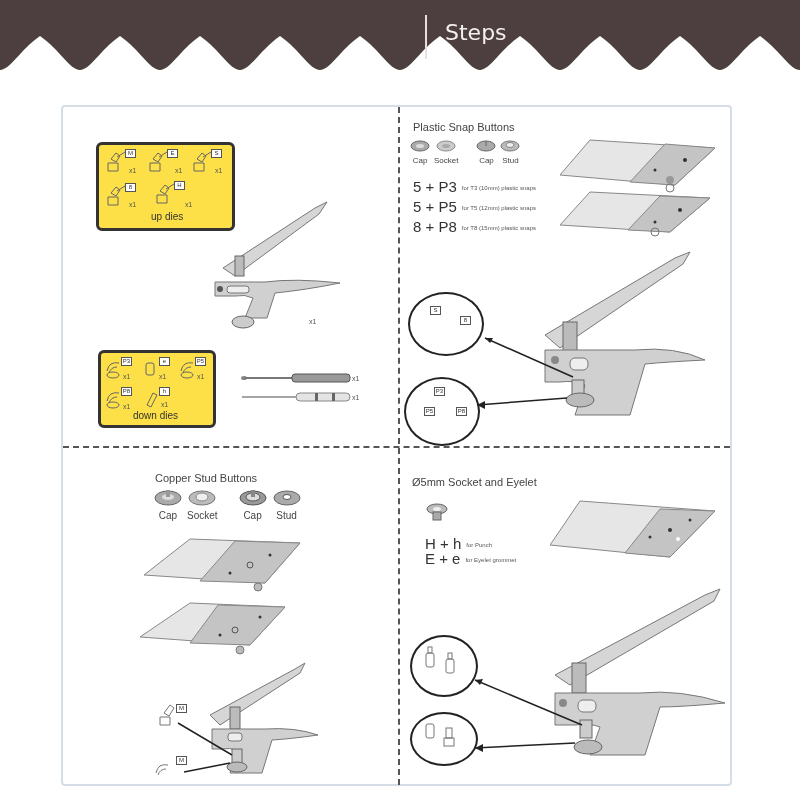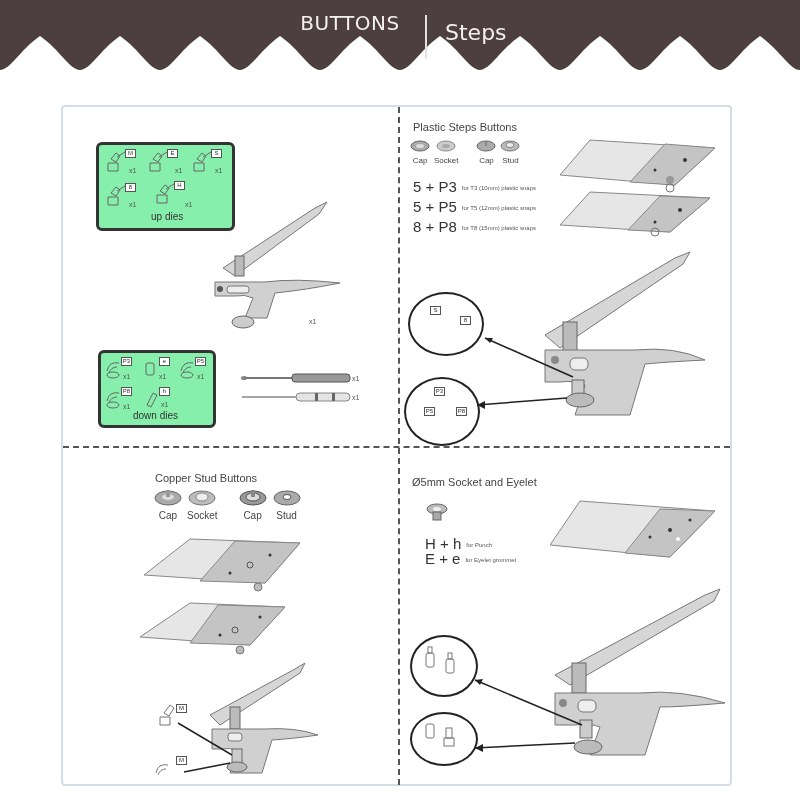--- a/index.html
+++ b/index.html
@@ -8,21 +8,21 @@
   .header svg{position:absolute;left:0;top:0;}
   .title-left{position:absolute;left:288px;top:12px;width:124px;text-align:center;color:#f4f0ee;font-family:"DejaVu Sans",sans-serif;line-height:22px;}
   .title-left .l1{font-size:19px;letter-spacing:1px;display:block;}
   .title-left .l2{font-size:20px;letter-spacing:0.5px;display:block;}
   .title-sep{position:absolute;left:425px;top:15px;width:2px;height:44px;background:#e6e0dd;}
   .title-right{position:absolute;left:445px;top:20px;color:#f4f0ee;font-size:22px;font-family:"DejaVu Sans",sans-serif;text-align:right;}
   .panel{position:absolute;left:61px;top:105px;width:671px;height:681px;border:2px solid #d5dde6;border-radius:4px;box-sizing:border-box;}
   .vdash{position:absolute;left:398px;top:107px;width:0;height:678px;border-left:2px dashed #555;}
   .hdash{position:absolute;left:63px;top:446px;width:667px;height:0;border-top:2px dashed #555;}
   .abs{position:absolute;}
-  .dies-box{position:absolute;border:3px solid #333;border-radius:6px;background:#86efac;}
+  .dies-box{position:absolute;border:3px solid #333;border-radius:6px;background:#fde047;}
   .die{position:absolute;width:36px;height:30px;}
   .die-tag{position:absolute;border:1px solid #555;font-size:6px;width:9px;height:7px;line-height:7px;text-align:center;background:#fff;color:#333;}
   .qty{position:absolute;font-size:7px;color:#555;}
   .dies-label{position:absolute;font-size:10px;color:#333;}
   .sm-label{font-size:10px;color:#444;}
   .heading{font-size:11px;color:#444;}
   .formula{position:absolute;font-size:15px;color:#333;white-space:nowrap;}
   .formula small{font-size:6px;color:#555;margin-left:5px;vertical-align:middle;}
   .circle{position:absolute;border:2px solid #222;border-radius:50%;}
   .btn-row{position:absolute;display:flex;gap:6px;}
@@ -35,21 +35,20 @@
 <div class="header">
   <svg width="800" height="100" viewBox="0 0 800 100">
     <path d="M0,0 H800 V70
       C790,70 780,50 760,36 C740,50 730,70 720,70 C710,70 700,50 680,36 C660,50 650,70 640,70
       C630,70 620,50 600,36 C580,50 570,70 560,70 C550,70 540,50 520,36 C500,50 490,70 480,70
       C470,70 460,50 440,36 C420,50 410,70 400,70 C390,70 380,50 360,36 C340,50 330,70 320,70
       C310,70 300,50 280,36 C260,50 250,70 240,70 C230,70 220,50 200,36 C180,50 170,70 160,70
       C150,70 140,50 120,36 C100,50 90,70 80,70 C70,70 60,50 40,36 C20,50 10,70 0,70 Z" fill="#4d3f40"></path>
   </svg>
   <div class="title-left">
-    <span class="l2">BUTTONS</span>
   </div>
   <div class="title-sep"></div>
   <div class="title-right">Steps</div>
 </div>
 
 <div class="panel"></div>
 <div class="vdash"></div>
 <div class="hdash"></div>
 
 <div>
@@ -157,21 +156,21 @@
     <line x1="2" y1="27" x2="56" y2="27" stroke="#888" stroke-width="1.5"></line>
     <rect x="56" y="23" width="54" height="8" rx="4" fill="#e4e4e4" stroke="#888"></rect>
     <rect x="75" y="23" width="3" height="8" fill="#666"></rect>
     <rect x="92" y="23" width="3" height="8" fill="#666"></rect>
   </svg>
   <div class="qty" style="left:352px;top:375px;">x1</div>
   <div class="qty" style="left:352px;top:394px;">x1</div>
 </div>
 
 <div>
-  <div class="abs heading" style="left:413px;top:121px;">Plastic Steps Buttons</div>
+  <div class="abs heading" style="left:413px;top:121px;">Plastic Snap Buttons</div>
   <div class="btn-row" style="left:410px;top:140px;gap:4px;">
     <div class="btn-item">
       <svg width="20" height="12">
           <ellipse cx="10" cy="6" rx="9" ry="5" fill="#aaa" stroke="#666"></ellipse>
           <ellipse cx="10" cy="6" rx="4" ry="2" fill="#ddd"></ellipse>
         </svg>
       <span class="sm-label" style="font-size:8px;">Cap</span>
     </div>
     <div class="btn-item">
       <svg width="20" height="12">

